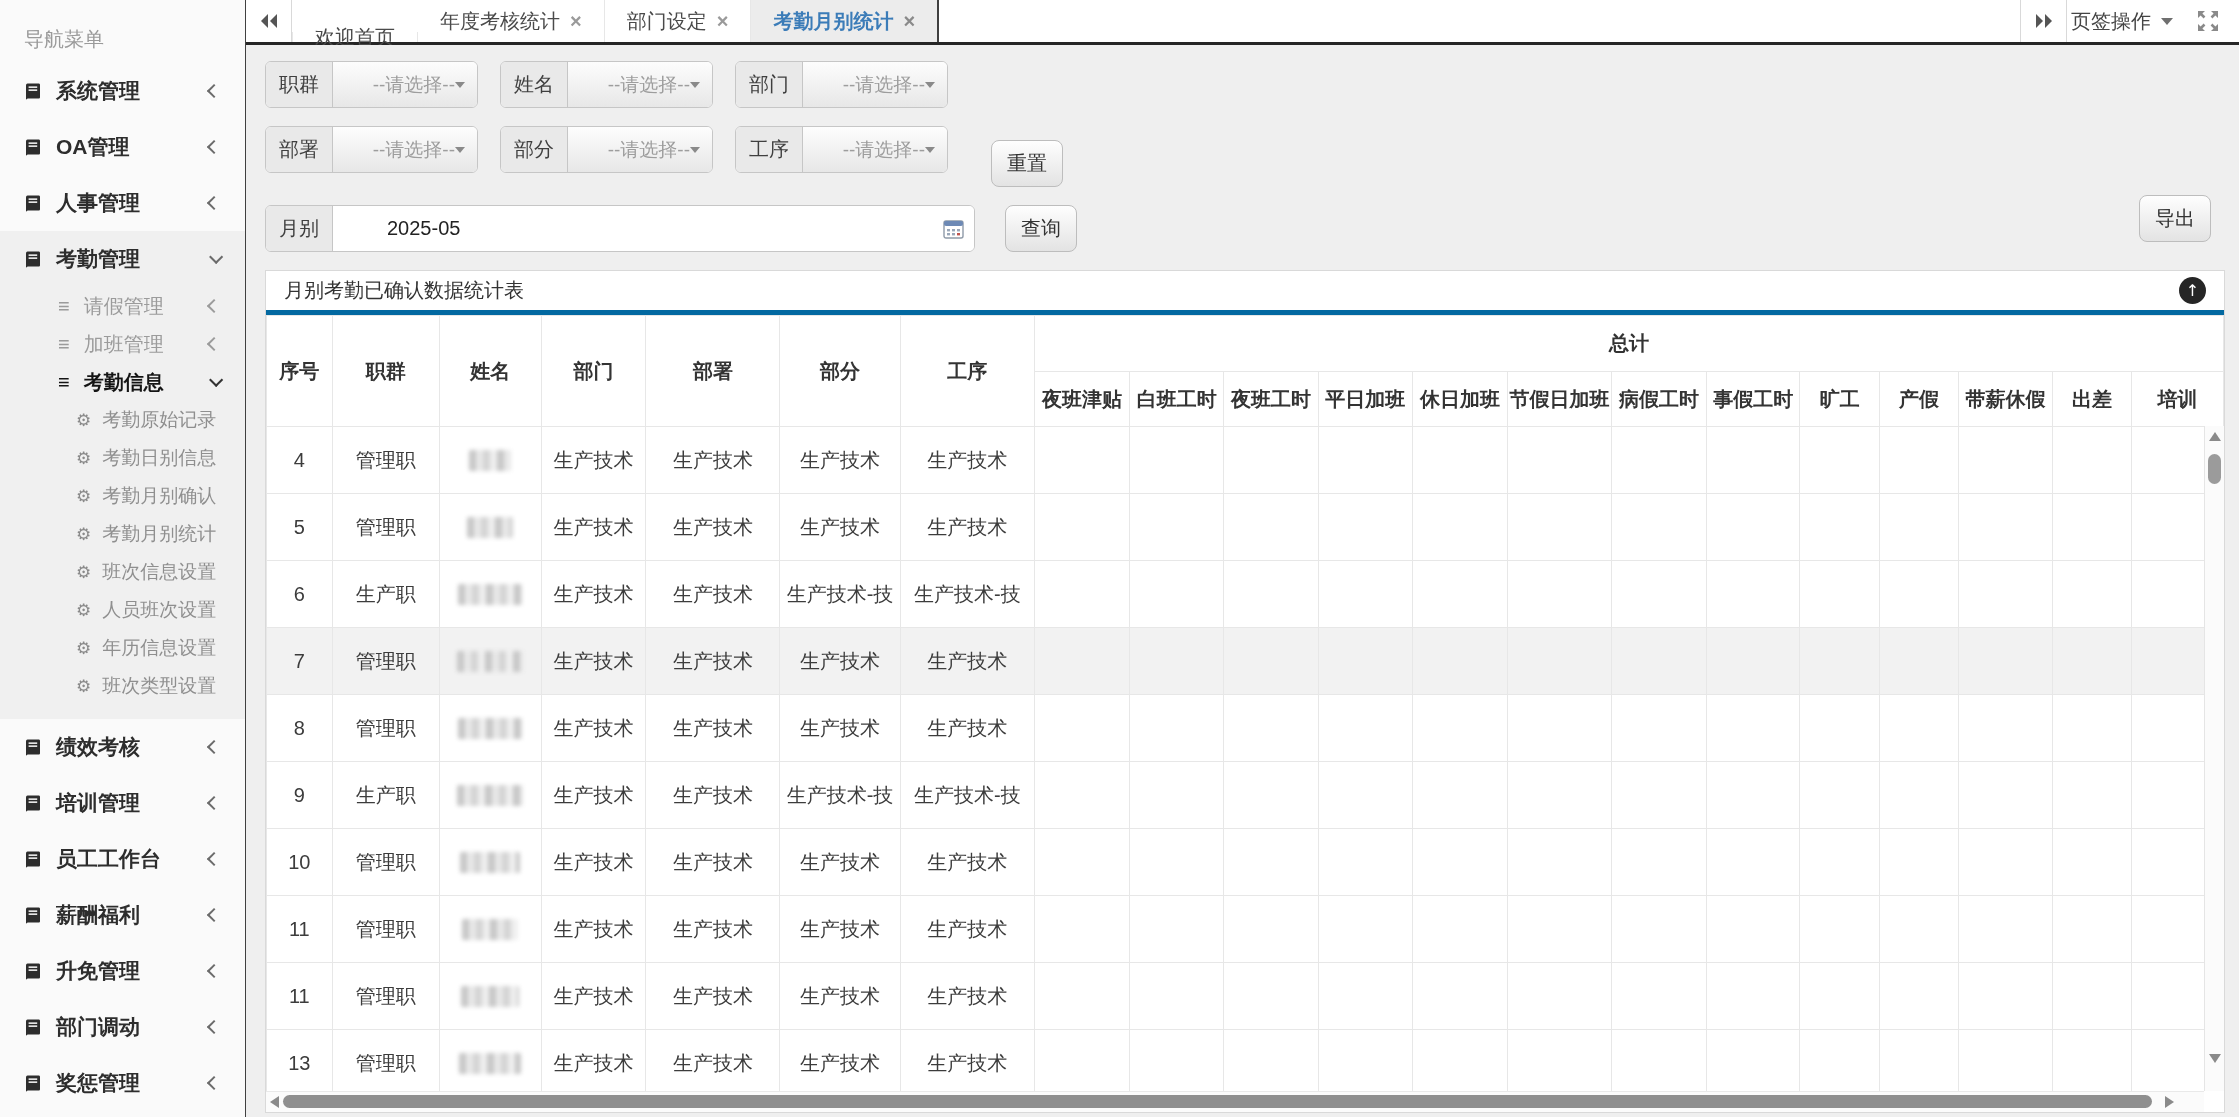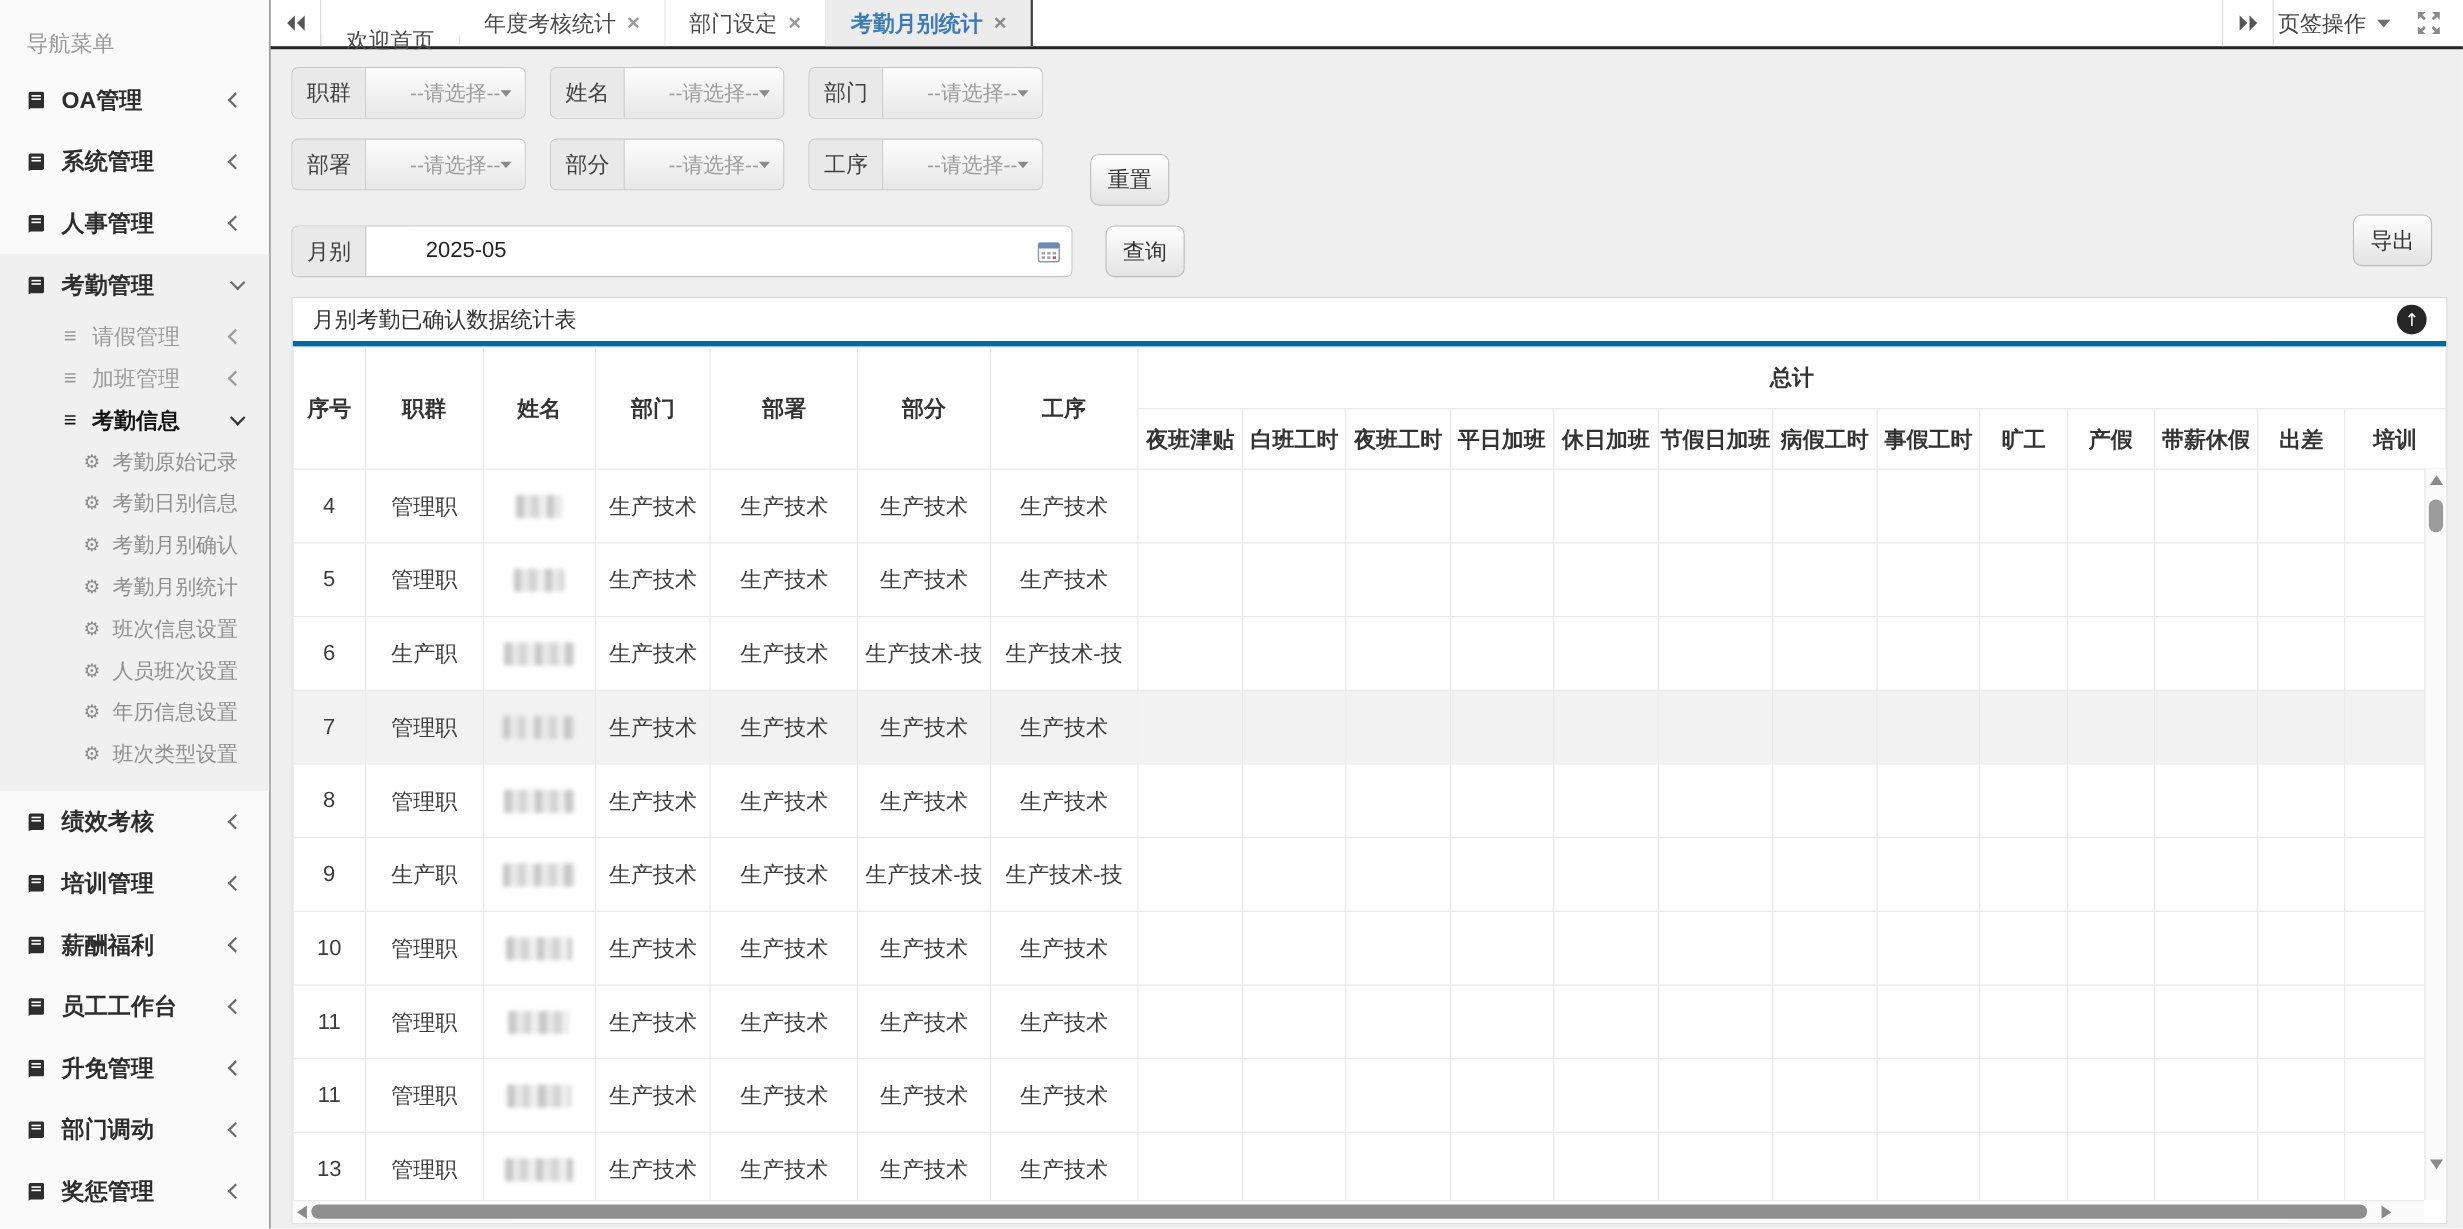--- a/index.html
+++ b/index.html
@@ -136,32 +136,32 @@
     <div class="sb-title">导航菜单</div>
     <div id="sb-menu">
         <div class="menu-item">
           <span class="book-ico">
             <svg width="18" height="17" viewBox="0 0 18 17">
               <path fill="#2d2d2d" d="M3.5 0.5h11.2c.7 0 1.3.6 1.3 1.3v12.4c0 .7-.6 1.3-1.3 1.3H4.6c-1 0-1.9.5-2.6 1.3V2.6C2 1.4 2.7.5 3.5.5z"></path>
               <rect x="4.6" y="3.4" width="8.6" height="1.5" fill="#fafafa"></rect>
               <rect x="4.6" y="6.4" width="8.6" height="1.5" fill="#fafafa"></rect>
             </svg>
           </span>
+          <span class="mi-label">系统管理</span>
+          <span class="chev left"></span>
+        </div>
+        <div class="menu-item">
+          <span class="book-ico">
+            <svg width="18" height="17" viewBox="0 0 18 17">
+              <path fill="#2d2d2d" d="M3.5 0.5h11.2c.7 0 1.3.6 1.3 1.3v12.4c0 .7-.6 1.3-1.3 1.3H4.6c-1 0-1.9.5-2.6 1.3V2.6C2 1.4 2.7.5 3.5.5z"></path>
+              <rect x="4.6" y="3.4" width="8.6" height="1.5" fill="#fafafa"></rect>
+              <rect x="4.6" y="6.4" width="8.6" height="1.5" fill="#fafafa"></rect>
+            </svg>
+          </span>
           <span class="mi-label">OA管理</span>
-          <span class="chev left"></span>
-        </div>
-        <div class="menu-item">
-          <span class="book-ico">
-            <svg width="18" height="17" viewBox="0 0 18 17">
-              <path fill="#2d2d2d" d="M3.5 0.5h11.2c.7 0 1.3.6 1.3 1.3v12.4c0 .7-.6 1.3-1.3 1.3H4.6c-1 0-1.9.5-2.6 1.3V2.6C2 1.4 2.7.5 3.5.5z"></path>
-              <rect x="4.6" y="3.4" width="8.6" height="1.5" fill="#fafafa"></rect>
-              <rect x="4.6" y="6.4" width="8.6" height="1.5" fill="#fafafa"></rect>
-            </svg>
-          </span>
-          <span class="mi-label">系统管理</span>
           <span class="chev left"></span>
         </div>
         <div class="menu-item">
           <span class="book-ico">
             <svg width="18" height="17" viewBox="0 0 18 17">
               <path fill="#2d2d2d" d="M3.5 0.5h11.2c.7 0 1.3.6 1.3 1.3v12.4c0 .7-.6 1.3-1.3 1.3H4.6c-1 0-1.9.5-2.6 1.3V2.6C2 1.4 2.7.5 3.5.5z"></path>
               <rect x="4.6" y="3.4" width="8.6" height="1.5" fill="#fafafa"></rect>
               <rect x="4.6" y="6.4" width="8.6" height="1.5" fill="#fafafa"></rect>
             </svg>
           </span>
@@ -251,32 +251,32 @@
           <span class="chev left"></span>
         </div>
         <div class="menu-item">
           <span class="book-ico">
             <svg width="18" height="17" viewBox="0 0 18 17">
               <path fill="#2d2d2d" d="M3.5 0.5h11.2c.7 0 1.3.6 1.3 1.3v12.4c0 .7-.6 1.3-1.3 1.3H4.6c-1 0-1.9.5-2.6 1.3V2.6C2 1.4 2.7.5 3.5.5z"></path>
               <rect x="4.6" y="3.4" width="8.6" height="1.5" fill="#fafafa"></rect>
               <rect x="4.6" y="6.4" width="8.6" height="1.5" fill="#fafafa"></rect>
             </svg>
           </span>
+          <span class="mi-label">员工工作台</span>
+          <span class="chev left"></span>
+        </div>
+        <div class="menu-item">
+          <span class="book-ico">
+            <svg width="18" height="17" viewBox="0 0 18 17">
+              <path fill="#2d2d2d" d="M3.5 0.5h11.2c.7 0 1.3.6 1.3 1.3v12.4c0 .7-.6 1.3-1.3 1.3H4.6c-1 0-1.9.5-2.6 1.3V2.6C2 1.4 2.7.5 3.5.5z"></path>
+              <rect x="4.6" y="3.4" width="8.6" height="1.5" fill="#fafafa"></rect>
+              <rect x="4.6" y="6.4" width="8.6" height="1.5" fill="#fafafa"></rect>
+            </svg>
+          </span>
           <span class="mi-label">薪酬福利</span>
-          <span class="chev left"></span>
-        </div>
-        <div class="menu-item">
-          <span class="book-ico">
-            <svg width="18" height="17" viewBox="0 0 18 17">
-              <path fill="#2d2d2d" d="M3.5 0.5h11.2c.7 0 1.3.6 1.3 1.3v12.4c0 .7-.6 1.3-1.3 1.3H4.6c-1 0-1.9.5-2.6 1.3V2.6C2 1.4 2.7.5 3.5.5z"></path>
-              <rect x="4.6" y="3.4" width="8.6" height="1.5" fill="#fafafa"></rect>
-              <rect x="4.6" y="6.4" width="8.6" height="1.5" fill="#fafafa"></rect>
-            </svg>
-          </span>
-          <span class="mi-label">员工工作台</span>
           <span class="chev left"></span>
         </div>
         <div class="menu-item">
           <span class="book-ico">
             <svg width="18" height="17" viewBox="0 0 18 17">
               <path fill="#2d2d2d" d="M3.5 0.5h11.2c.7 0 1.3.6 1.3 1.3v12.4c0 .7-.6 1.3-1.3 1.3H4.6c-1 0-1.9.5-2.6 1.3V2.6C2 1.4 2.7.5 3.5.5z"></path>
               <rect x="4.6" y="3.4" width="8.6" height="1.5" fill="#fafafa"></rect>
               <rect x="4.6" y="6.4" width="8.6" height="1.5" fill="#fafafa"></rect>
             </svg>
           </span>

